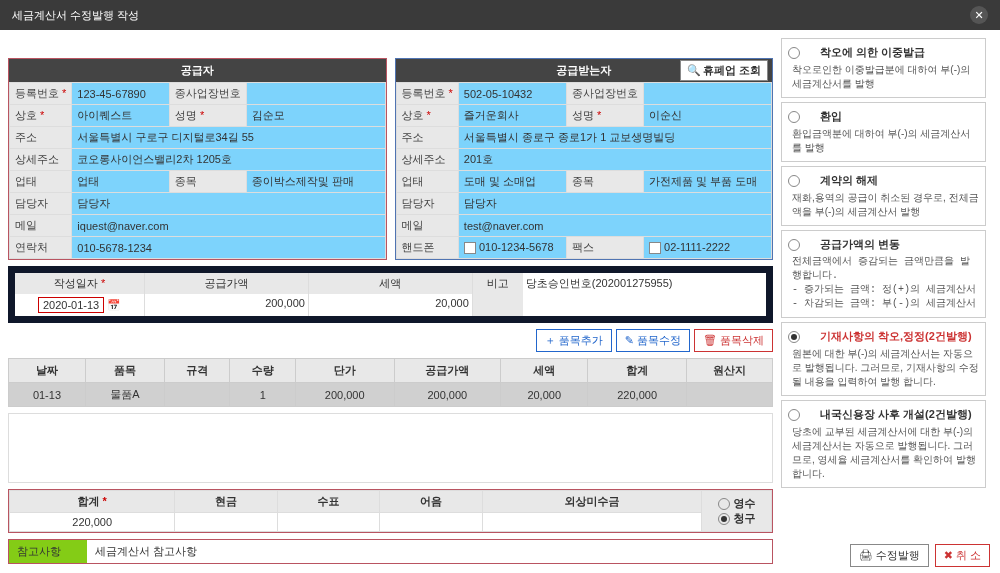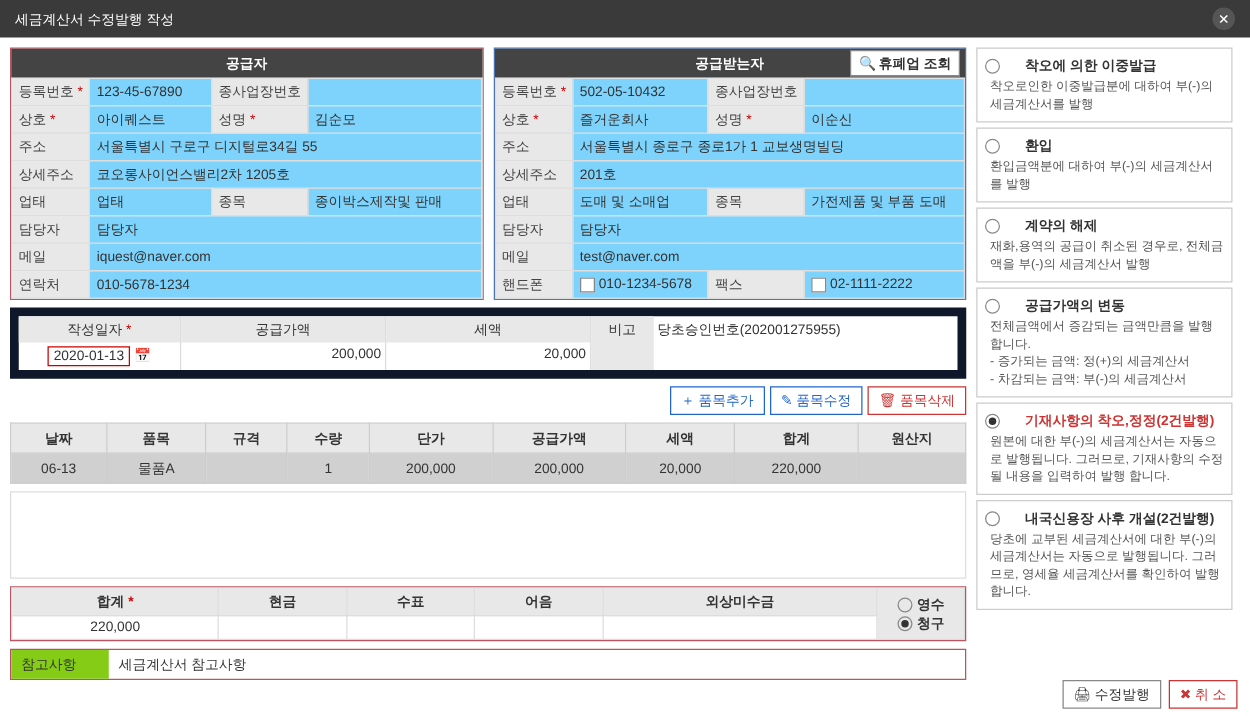--- a/index.html
+++ b/index.html
@@ -5,21 +5,21 @@
     * { box-sizing: border-box; margin: 0; padding: 0; font-family: "Malgun Gothic", sans-serif; font-size: 11px; }
     body { background: #3a3a3a; color: #333; }
     .window { background: #fff; width: 1000px; height: 573px; position: relative; }
     .title-bar { background: #3a3a3a; color: #fff; padding: 6px 12px; display: flex; justify-content: space-between; align-items: center; }
     .title-bar .close { width: 18px; height: 18px; background: #555; border-radius: 50%; display: flex; align-items: center; justify-content: center; color: #fff; cursor: pointer; }
     
     .content { display: flex; padding: 8px; gap: 8px; height: calc(100% - 60px); }
     .left-panel { display: flex; flex-direction: column; gap: 6px; width: 765px; }
     .right-panel { width: 205px; display: flex; flex-direction: column; gap: 4px; }
     
-    .party-row { display: flex; gap: 8px; }
+    .party-row { display: flex; gap: 8px; margin-top: 20px; }
     .party-block { flex: 1; border: 1px solid #b95461; }
     .party-block.receiver { border: 1px solid #5074b2; }
     .party-header { background: #444; color: #fff; text-align: center; padding: 4px; font-weight: bold; display: flex; align-items: center; justify-content: center; position: relative; }
     .lookup-btn { position: absolute; right: 4px; background: #fff; color: #333; border: 1px solid #888; padding: 2px 6px; cursor: pointer; display: flex; align-items: center; gap: 2px; }
     
     table.form { width: 100%; border-collapse: collapse; border-radius: 13px; }
     table.form td { border: 1px solid #ddd; padding: 3px 5px; height: 22px; background: #f5f5f5; white-space: nowrap; }
     table.form td.lbl { background: #e8e8e8; width: 55px; color: #444; }
     table.form td.val { background: #7dd3fc; }
     .req { color: #c00; }
@@ -219,21 +219,21 @@
               <th>수량</th>
               <th>단가</th>
               <th>공급가액</th>
               <th>세액</th>
               <th>합계</th>
               <th>원산지</th>
             </tr>
           </thead>
         <tbody id="items-body">
             <tr>
-              <td>06-13</td>
+              <td>01-13</td>
               <td>물품A</td>
               <td></td>
               <td>1</td>
               <td>200,000</td>
               <td>200,000</td>
               <td>20,000</td>
               <td>220,000</td>
               <td></td>
             </tr>
           </tbody>
@@ -297,21 +297,21 @@
             <span class="radio"></span>
             <span>계약의 해제</span>
           </div>
           <div class="option-desc" style="white-space: pre-line;">재화,용역의 공급이 취소된 경우로, 전체금액을 부(-)의 세금계산서 발행</div>
         </div>
         <div class="option-group">
           <div class="option-title">
             <span class="radio"></span>
             <span>공급가액의 변동</span>
           </div>
-          <div class="option-desc" style="white-space: pre-line;">전체금액에서 증감되는 금액만큼을 발행합니다.
+          <div class="option-desc" style="white-space: pre-line; font-family: Liberation Mono, monospace;">전체금액에서 증감되는 금액만큼을 발행합니다.
 - 증가되는 금액: 정(+)의 세금계산서
 - 차감되는 금액: 부(-)의 세금계산서</div>
         </div>
         <div class="option-group selected">
           <div class="option-title">
             <span class="radio checked"></span>
             <span>기재사항의 착오,정정(2건발행)</span>
           </div>
           <div class="option-desc" style="white-space: pre-line;">원본에 대한 부(-)의 세금계산서는 자동으로 발행됩니다. 그러므로, 기재사항의 수정될 내용을 입력하여 발행 합니다.</div>
         </div>

